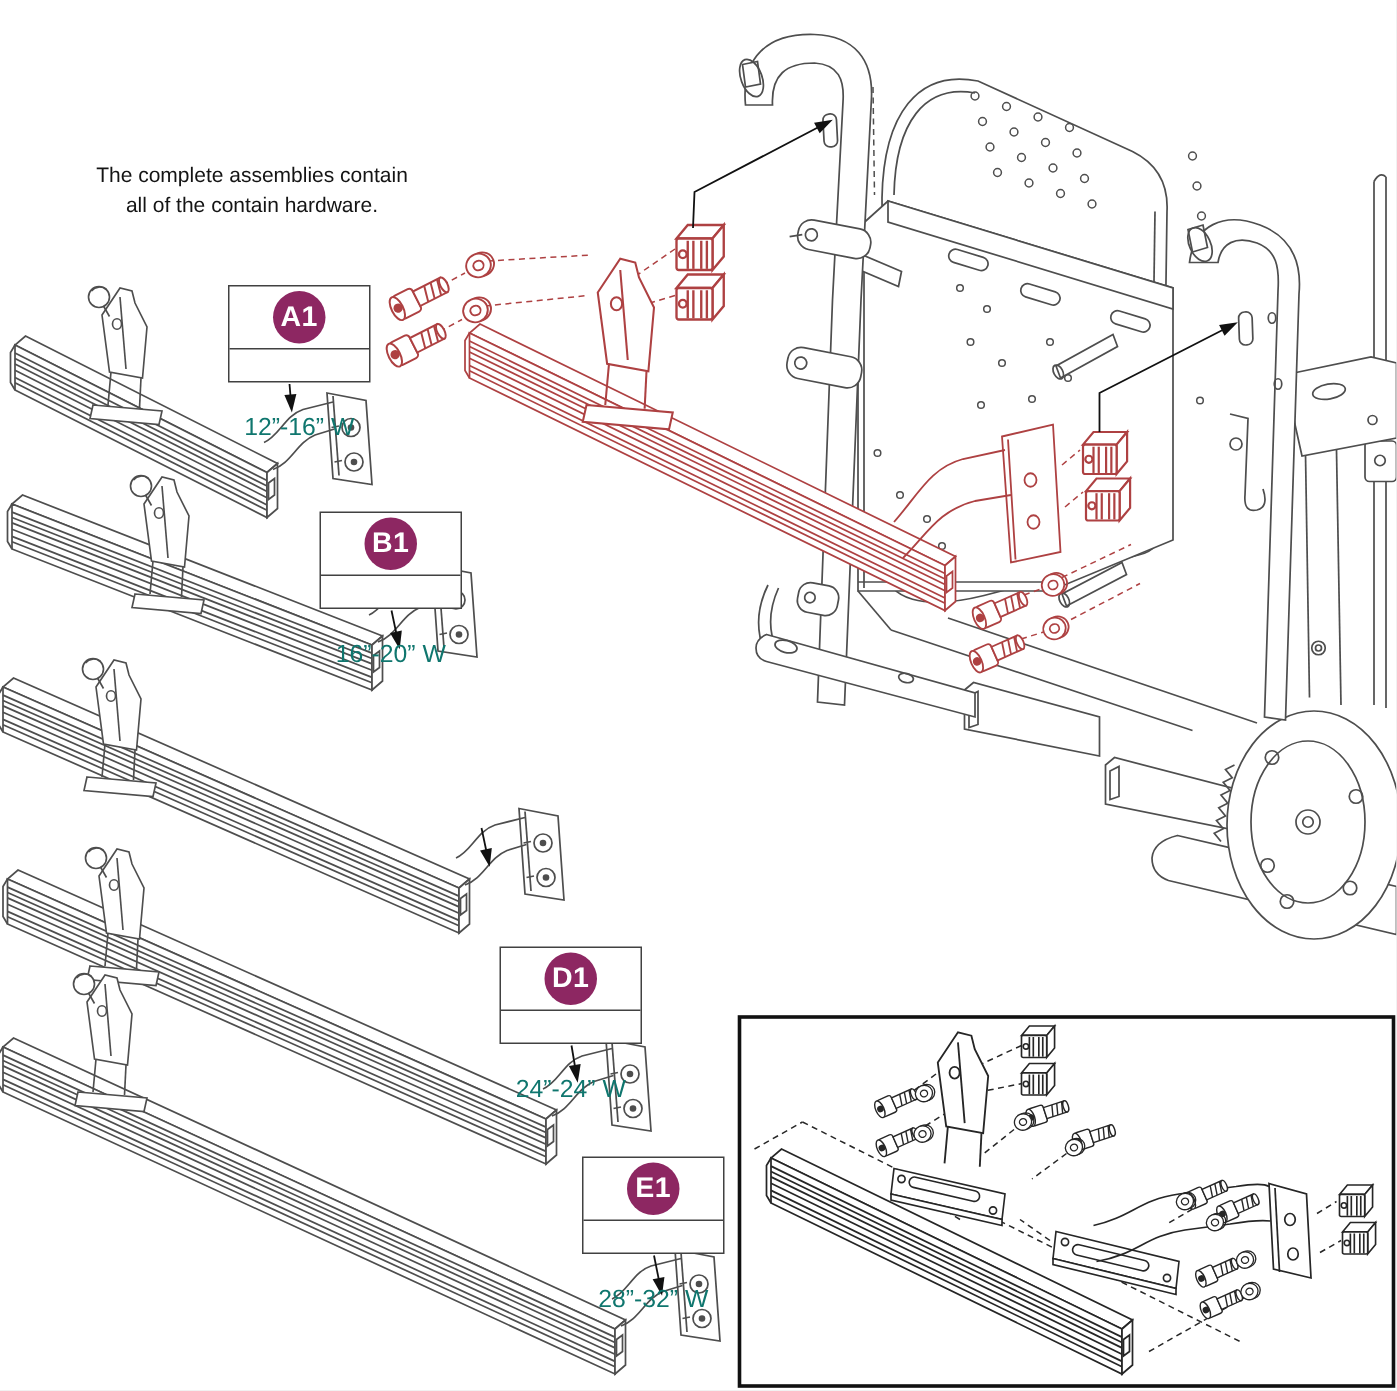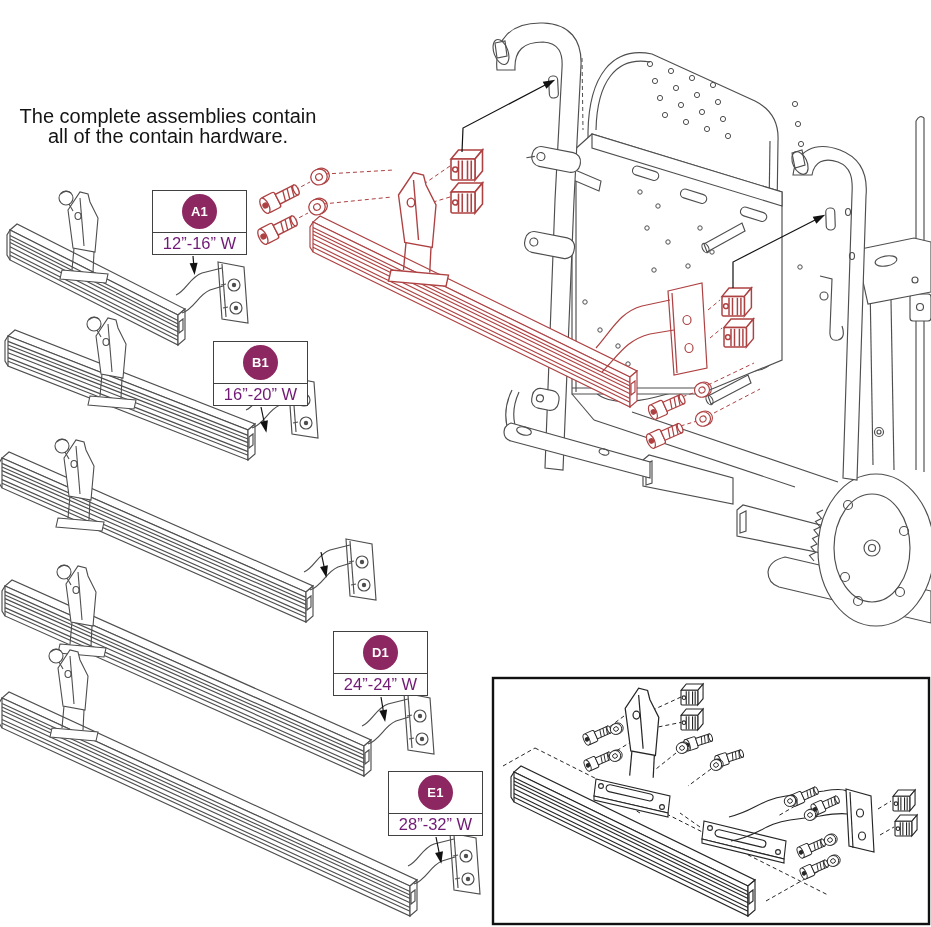--- a/index.html
+++ b/index.html
@@ -11,39 +11,39 @@
     font-family:"Liberation Sans",sans-serif;overflow:hidden;
   }
   svg#art{position:absolute;left:0;top:0;}
   
   .lg{stroke:var(--line);fill:none;stroke-width:1.15px;}
   .lgf{stroke:var(--line);fill:#fff;stroke-width:1.15px;}
   .dsh{stroke-dasharray:4 3;stroke-width:1px;}
   
   .note{
     position:absolute;left:12px;top:106px;width:312px;text-align:center;
-    font-size:20px;line-height:20px;color:#141414;z-index:2;
+    font-size:14px;line-height:20px;color:#141414;z-index:2;
   }
   
   .label-box{
     position:absolute;width:95px;height:65px;background:#fff;
     border:1.6px solid #414141;box-sizing:border-box;z-index:3;
   }
   .label-top{
     height:41px;display:flex;align-items:center;justify-content:center;
     border-bottom:1.4px solid #414141;
   }
   .badge{
     width:35px;height:35px;border-radius:50%;background:var(--badge);
-    color:#fff;font-weight:bold;font-size:13px;
+    color:#fff;font-weight:bold;font-size:19px;
     display:flex;align-items:center;justify-content:center;letter-spacing:.3px;
   }
   .label-range{
     height:21px;display:flex;align-items:center;justify-content:center;
-    font-size:16.5px;color:#701a75;white-space:nowrap;
+    font-size:16.5px;color:#0f766e;white-space:nowrap;margin-top:42px;
   }
   .pos-a{left:152px;top:190px}
   .pos-b{left:213px;top:341px}
   .pos-c{left:273px;top:486px}
   .pos-d{left:333px;top:631px}
   .pos-e{left:388px;top:771px}
 </style>
 </head>
 <body>
 

